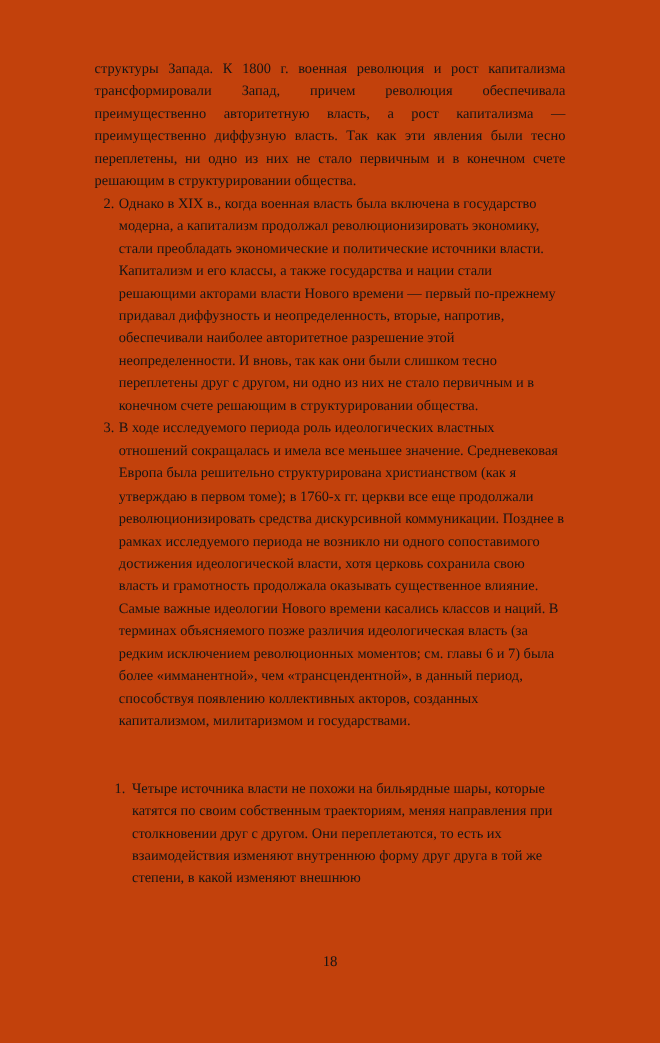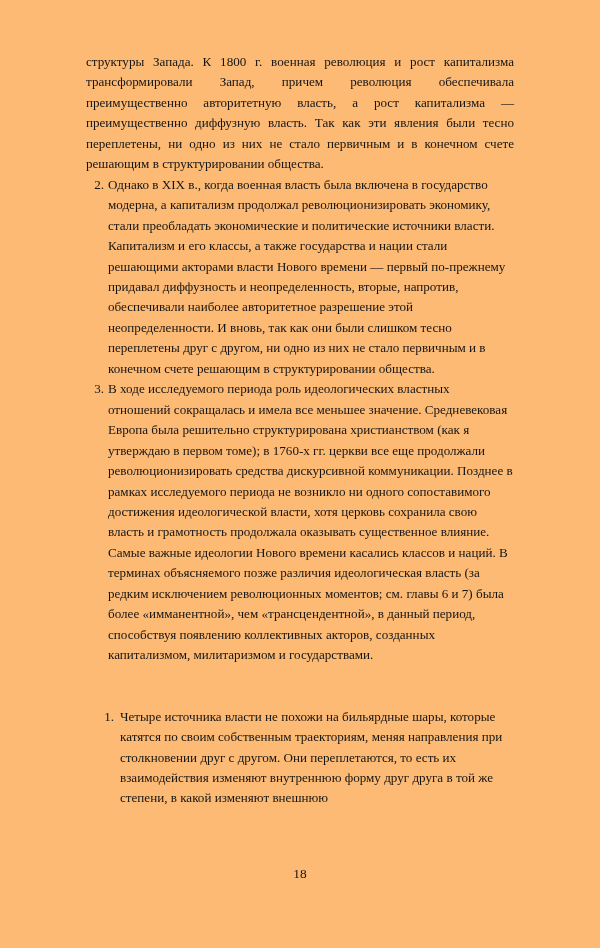--- a/index.html
+++ b/index.html
@@ -5,21 +5,21 @@
 <style>
   html, body {
     margin: 0;
     padding: 0;
     background: #ffffff;
   }
   .page {
     position: relative;
     width: 600px;
     height: 948px;
-    background: #fdba74;
+    background: #c2410c;
     overflow: hidden;
     box-sizing: border-box;
   }
   .text-column {
     position: absolute;
     left: 86px;
     top: 52px;
     width: 428px;
   }
   .para {

